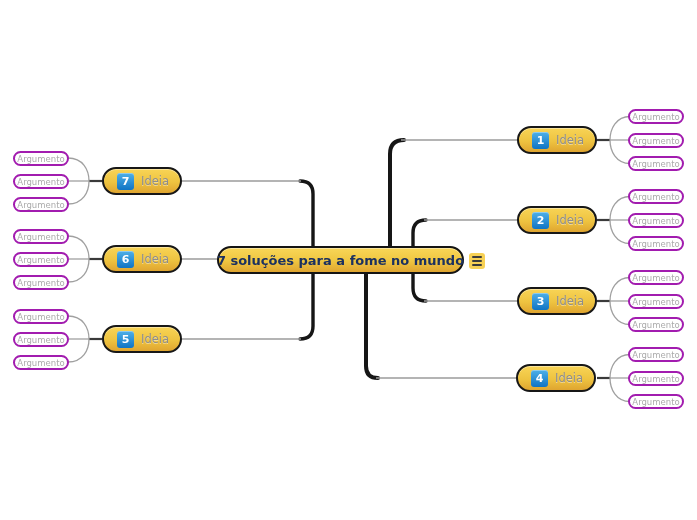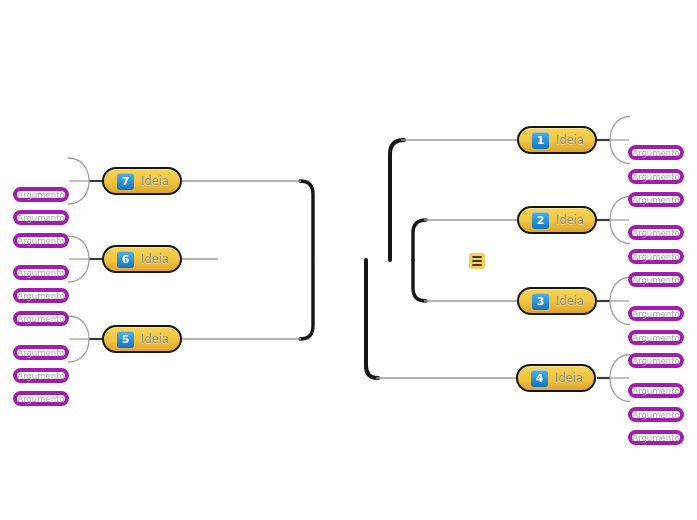--- a/index.html
+++ b/index.html
@@ -36,22 +36,22 @@
     width:17px;height:17px;border-radius:3px;flex:0 0 auto;
     background:linear-gradient(180deg,#4fb0e8 0%,#1074c4 100%);
     box-shadow:inset 0 1px 0 rgba(255,255,255,.35);
     color:#ffffff;font-size:11px;font-weight:bold;
     display:flex;align-items:center;justify-content:center;
   }
   .ideia-label{font-size:11.5px;font-weight:normal;color:#8d8d8d;text-shadow:0 1px 0 rgba(255,255,255,.45);}
 
   .arg{
     position:absolute;width:56px;height:15px;box-sizing:border-box;
-    background:#ffffff;border:4px solid #a21caf;border-radius:9px;
-    display:flex;align-items:center;justify-content:center;cursor:pointer;margin-top:36px;
+    background:#ffffff;border:2px solid #a21caf;border-radius:9px;
+    display:flex;align-items:center;justify-content:center;cursor:pointer;
   }
   .arg-label{font-size:8.5px;color:#ababab;white-space:nowrap;}
 </style>
 </head>
 <body>
 
 <div class="stage">
 
   <svg class="connectors" width="697" height="520" viewBox="0 0 697 520">
 
@@ -101,20 +101,23 @@
         <path d="M89,181 C89,192 83,204 68,204"></path>
       <path d="M89,259 C89,248 83,236 68,236"></path>
         <path d="M89,259 L69,259"></path>
         <path d="M89,259 C89,270 83,282 68,282"></path>
       <path d="M89,339 C89,328 83,316 68,316"></path>
         <path d="M89,339 L69,339"></path>
         <path d="M89,339 C89,350 83,362 68,362"></path>
     </g>
   </svg>
 
+  <div class="central">
+    <span class="central-label">7 soluções para a fome no mundo</span>
+  </div>
   <div class="menu-btn">
       <i></i>
       <i></i>
       <i></i>
     </div>
 
   <div class="ideia" style="left:517px;top:126px">
     <span class="badge">1</span>
     <span class="ideia-label">Ideia</span>
   </div>

